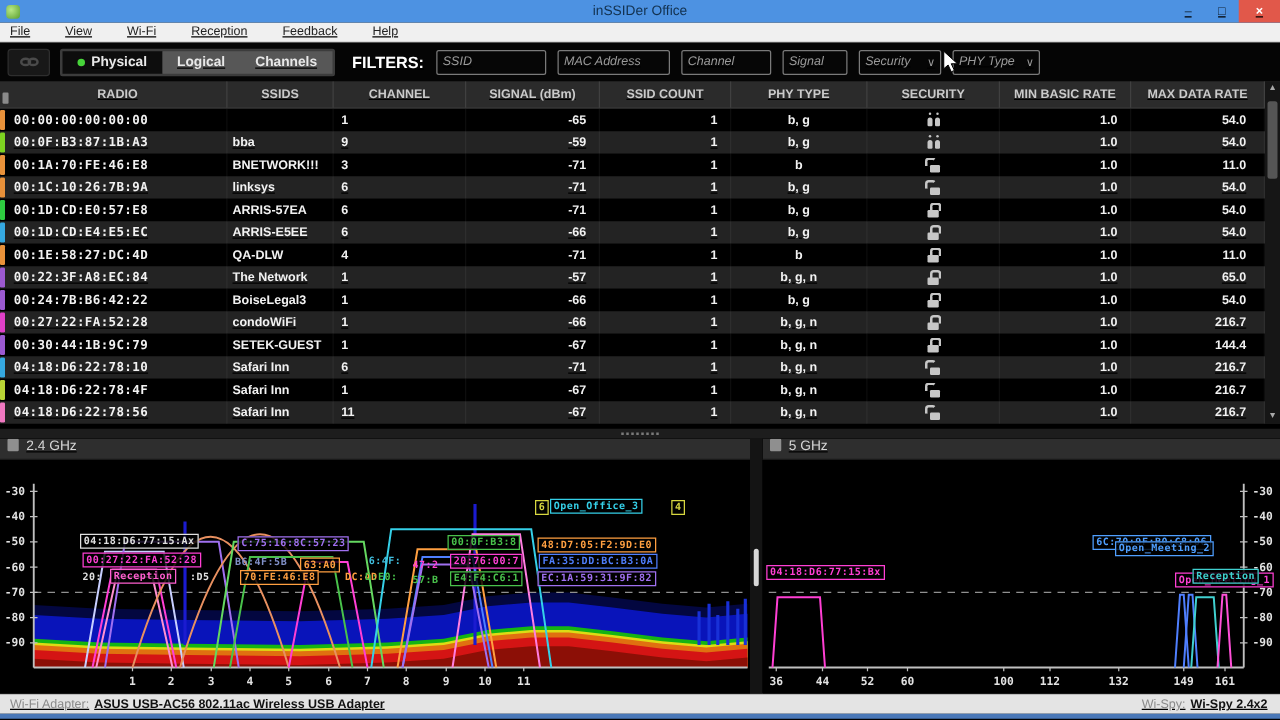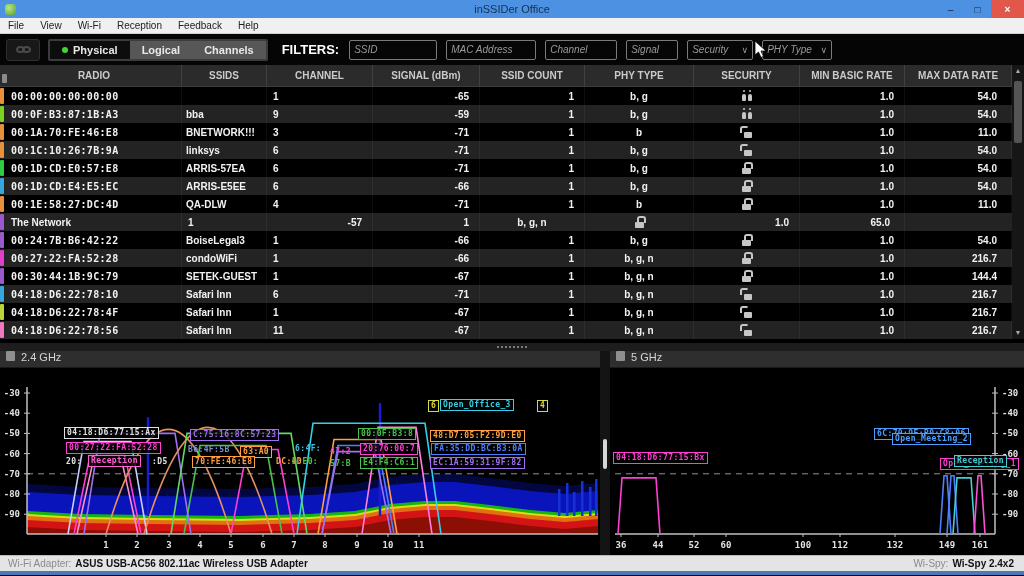--- a/index.html
+++ b/index.html
@@ -1,31 +1,31 @@
 <!DOCTYPE html>
 <html><head>
 <meta charset="utf-8">
 <style>
   * { margin:0; padding:0; box-sizing:border-box; }
   html,body { width:1024px; height:576px; overflow:hidden; background:#000;
               font-family:"Liberation Sans", sans-serif; }
-  #app { position:relative; width:1024px; height:576px; background:#000; }
+  #app { position:relative; width:1024px; height:576px; background:#000;text-decoration:underline; }
 
   
   .titlebar { position:relative; height:18px; background:#4d92e2; display:flex; align-items:center; }
   .appicon { width:11px; height:11px; margin-left:5px; border-radius:3px;
              background:radial-gradient(circle at 35% 35%, #b8e986, #5a9e2f); }
   .wtitle { position:absolute; left:0; right:0; text-align:center; font-size:11px; color:#12314f; }
   .winbtns { margin-left:auto; display:flex; height:18px; }
   .winbtn { width:27px; height:18px; display:flex; align-items:center; justify-content:center;
             font-size:10px; color:#123; cursor:default; }
   .winbtn.close { width:33px; background:#e1584a; color:#fff; font-weight:bold; }
 
   
-  .menubar { height:16px; background:#f0f0f0; display:flex; align-items:center; gap:0;
+  .menubar { height:16px; background:#f0f0f0; display:flex; align-items:center; gap:12px;
              border-bottom:1px solid #d0d0d0; }
   .menuitem { font-size:10px; color:#222; padding:0 8px; }
 
   
   .toolbar { height:31px; background:#050505; display:flex; align-items:center; }
   .linkbox { width:34px; height:22px; margin-left:6px; background:#181818; border:1px solid #2e2e2e;
              border-radius:3px; display:flex; align-items:center; justify-content:center; gap:0; }
   .ring { width:9px; height:7px; border:2px solid #4a4a4a; border-radius:50%; }
   .ring + .ring { margin-left:-3px; }
   .tabgroup { display:flex; margin-left:8px; background:#3c3c3c; padding:2px; border-radius:2px; }
@@ -312,20 +312,21 @@
             <span class="sec" data-sec="secure"></span>
           </div>
         <div class="tc c-min">1.0</div>
         <div class="tc c-max">11.0</div>
       </div>
 
       <div class="tgrid trow">
         <div class="tc indc" style="border-right:none">
             <div class="ind" style="background: rgb(155, 89, 208);"></div>
           </div>
+        <div class="tc c-radio">00:22:3F:A8:EC:84</div>
         <div class="tc c-ssid">The Network</div>
         <div class="tc c-ch">1</div>
         <div class="tc c-sig">-57</div>
         <div class="tc c-cnt">1</div>
         <div class="tc c-phy">b, g, n</div>
         <div class="tc c-sec">
             <span class="sec" data-sec="secure"></span>
           </div>
         <div class="tc c-min">1.0</div>
         <div class="tc c-max">65.0</div>

